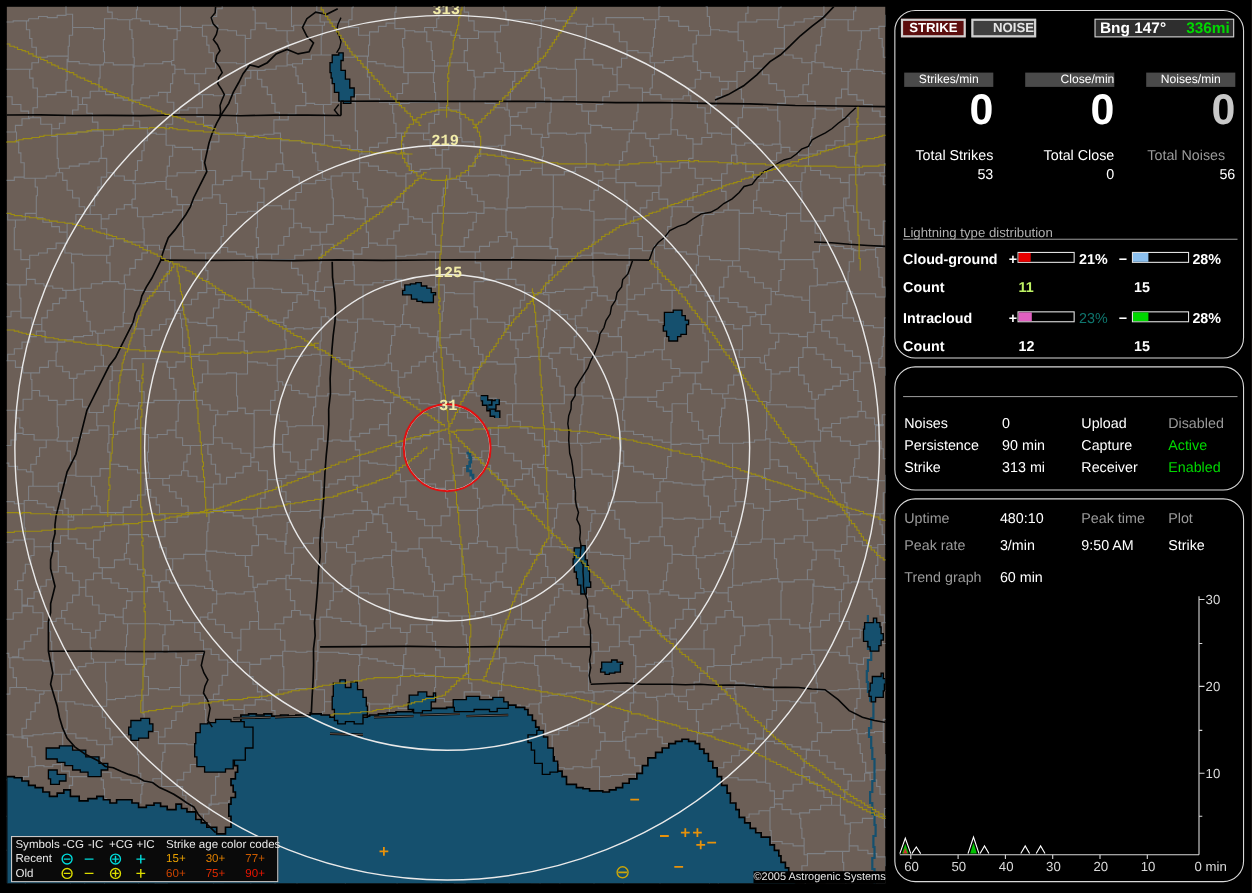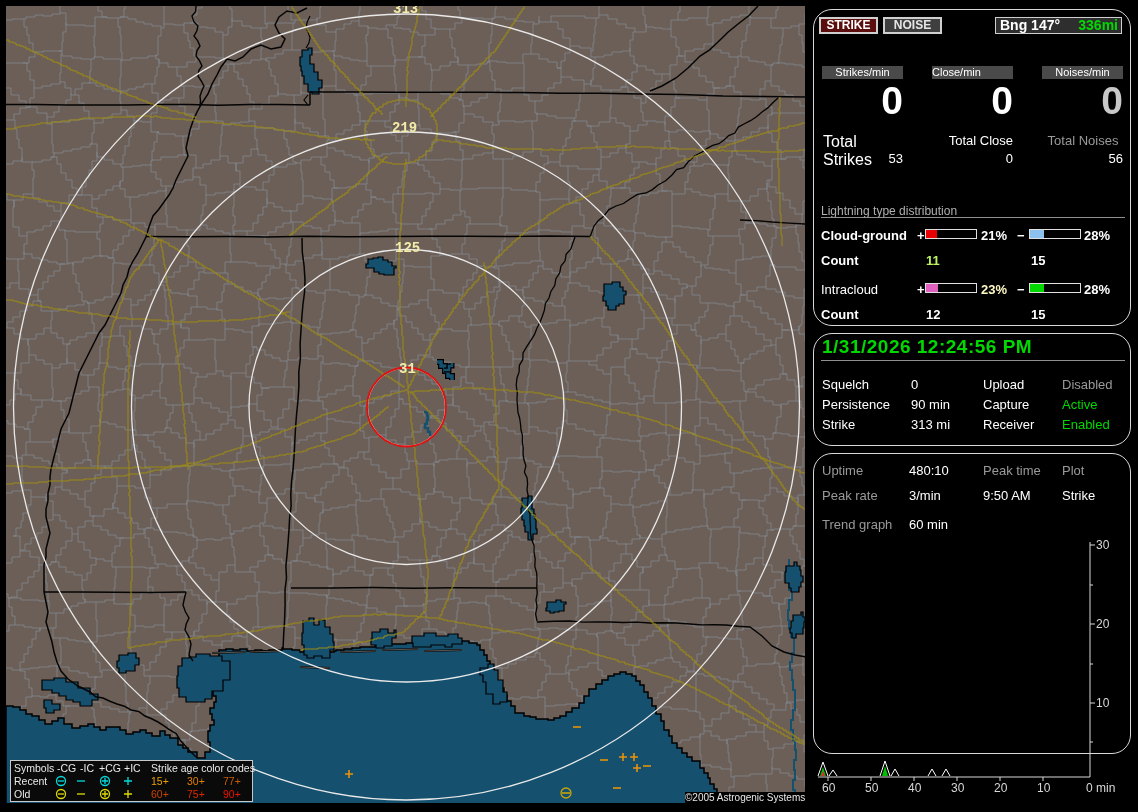--- a/index.html
+++ b/index.html
@@ -141,82 +141,81 @@
  <div class="abs" style="left:212px;top:14px;color:#cc5c00">77+</div>
  <div class="abs" style="left:140px;top:27px;color:#cc4400">60+</div>
  <div class="abs" style="left:176px;top:27px;color:#dd2a00">75+</div>
  <div class="abs" style="left:212px;top:27px;color:#ee1400">90+</div>
 </div>
 
 <div class="abs" style="left:685px;top:792px;width:120px;height:11px;background:#000;color:#e8e8e8;font-size:10px;line-height:11px;text-align:center;white-space:nowrap">©2005 Astrogenic Systems</div>
 
 <div class="panel" style="top:9px;height:317px">
  <div class="abs" style="left:5px;top:7px;width:59px;height:17px;background:#5c0d0d;border:2px solid #cfcfcf;color:#fff;font-size:12px;font-weight:bold;text-align:center;line-height:13px">STRIKE</div>
- <div class="abs" style="left:69px;top:7px;width:59px;height:17px;background:#3f3f3f;border:2px solid #cfcfcf;color:#e6e6e6;font-size:12px;font-weight:bold;text-align:center;line-height:13px">NOISE</div>
+ <div class="abs" style="left:69px;top:7px;width:59px;height:17px;background:#3f3f3f;border:2px solid #cfcfcf;color:#e6e6e6;font-size:12px;font-weight:bold;text-align:right;line-height:13px">NOISE</div>
  <div class="abs" style="left:181px;top:7px;width:127px;height:17px;background:#2e2e2e;border:1px solid #cfcfcf;font-size:14px;font-weight:bold;line-height:15px"><span style="color:#fff;padding-left:4px">Bng 147°</span><span class="grn" style="float:right;padding-right:3px">336mi</span></div>
  <div class="abs" style="left:8px;top:56px;width:81px;height:13px;background:#4a4a4a;color:#fff;font-size:11px;text-align:center;line-height:13px">Strikes/min</div>
- <div class="abs" style="left:118px;top:56px;width:81px;height:13px;background:#4a4a4a;color:#fff;font-size:11px;text-align:left;line-height:13px">Close/min</div>
+ <div class="abs" style="left:118px;top:56px;width:81px;height:13px;background:#4a4a4a;color:#fff;font-size:11px;text-align:right;line-height:13px">Close/min</div>
  <div class="abs" style="left:228px;top:56px;width:81px;height:13px;background:#4a4a4a;color:#fff;font-size:11px;text-align:center;line-height:13px">Noises/min</div>
  <div class="abs" style="left:9px;top:71px;width:80px;text-align:right;color:#fff;font-size:39px;font-weight:bold;line-height:39px">0</div>
  <div class="abs" style="left:119px;top:71px;width:80px;text-align:right;color:#fff;font-size:39px;font-weight:bold;line-height:39px">0</div>
  <div class="abs" style="left:229px;top:71px;width:80px;text-align:right;color:#c8c8c8;font-size:39px;font-weight:bold;line-height:39px">0</div>
- <div class="abs" style="left:9px;top:123px;width:80px;text-align:left;color:#fff;font-size:16px">Total Strikes</div>
+ <div class="abs" style="left:9px;top:123px;width:80px;text-align:right;color:#fff;font-size:13px">Total Strikes</div>
  <div class="abs" style="left:119px;top:123px;width:80px;text-align:right;color:#fff;font-size:13px">Total Close</div>
- <div class="abs" style="left:229px;top:123px;width:80px;text-align:center;color:#9a9a9a;font-size:13px">Total Noises</div>
+ <div class="abs" style="left:229px;top:123px;width:80px;text-align:left;color:#9a9a9a;font-size:13px">Total Noises</div>
  <div class="abs" style="left:9px;top:141px;width:80px;text-align:right;color:#fff;font-size:13px">53</div>
  <div class="abs" style="left:119px;top:141px;width:80px;text-align:right;color:#fff;font-size:13px">0</div>
  <div class="abs" style="left:229px;top:141px;width:80px;text-align:right;color:#fff;font-size:13px">56</div>
  <div class="abs" style="left:7px;top:194px;color:#b0b0b0;font-size:12px">Lightning type distribution</div>
  <div class="abs" style="left:7px;top:207px;width:304px;border-top:1px solid #909090"></div>
  <div class="abs" style="left:7px;top:218px;color:#fff;font-size:13px;font-weight:bold">Cloud-ground</div>
  <div class="abs" style="left:103px;top:218px;color:#fff;font-size:13px;font-weight:bold">+</div>
  <div class="abs" style="left:111px;top:219px;width:52px;height:10px;border:1px solid #e0e0e0;background:#000">
       <div style="width:11px;height:8px;background:#e80000"></div>
     </div>
  <div class="abs" style="left:167px;top:218px;color:#fff;font-size:13px;font-weight:bold">21%</div>
  <div class="abs" style="left:203px;top:218px;color:#fff;font-size:13px;font-weight:bold">−</div>
  <div class="abs" style="left:215px;top:219px;width:52px;height:10px;border:1px solid #e0e0e0;background:#000">
       <div style="width:14px;height:8px;background:#8cc0ee"></div>
     </div>
  <div class="abs" style="left:270px;top:218px;color:#fff;font-size:13px;font-weight:bold">28%</div>
  <div class="abs" style="left:7px;top:243px;color:#fff;font-size:13px;font-weight:bold">Count</div>
  <div class="abs" style="left:112px;top:243px;color:#bef264;font-size:13px;font-weight:bold">11</div>
  <div class="abs" style="left:217px;top:243px;color:#fff;font-size:13px;font-weight:bold">15</div>
- <div class="abs" style="left:7px;top:272px;color:#fff;font-size:13px;font-weight:normal">Intracloud</div>
+ <div class="abs" style="left:7px;top:272px;color:#fff;font-size:13px;font-weight:bold">Intracloud</div>
  <div class="abs" style="left:103px;top:272px;color:#fff;font-size:13px;font-weight:bold">+</div>
  <div class="abs" style="left:111px;top:273px;width:52px;height:10px;border:1px solid #e0e0e0;background:#000">
       <div style="width:12px;height:8px;background:#e060c0"></div>
     </div>
- <div class="abs" style="left:167px;top:272px;color:#fef9c3;font-size:13px;font-weight:bold">23%</div>
+ <div class="abs" style="left:167px;top:272px;color:#0f766e;font-size:13px;font-weight:normal">23%</div>
  <div class="abs" style="left:203px;top:272px;color:#fff;font-size:13px;font-weight:bold">−</div>
  <div class="abs" style="left:215px;top:273px;width:52px;height:10px;border:1px solid #e0e0e0;background:#000">
       <div style="width:14px;height:8px;background:#00d800"></div>
     </div>
  <div class="abs" style="left:270px;top:272px;color:#fff;font-size:13px;font-weight:bold">28%</div>
  <div class="abs" style="left:7px;top:297px;color:#fff;font-size:13px;font-weight:bold">Count</div>
  <div class="abs" style="left:112px;top:297px;color:#fff;font-size:13px;font-weight:bold">12</div>
  <div class="abs" style="left:217px;top:297px;color:#fff;font-size:13px;font-weight:bold">15</div>
 </div>
 <div class="panel" style="top:333px;height:113px">
- <div class="abs grn" style="left:8px;top:2px;font-size:19px;font-weight:bold;letter-spacing:0.5px">1/31/2026 12:24:56 PM</div>
  <div class="abs" style="left:7px;top:26px;width:304px;border-top:1px solid #909090"></div>
- <div class="abs lbl" style="left:8px;top:43px;font-size:13px">Squelch</div>
+ <div class="abs lbl" style="left:8px;top:43px;font-size:13px">Noises</div>
  <div class="abs lbl" style="left:97px;top:43px;font-size:13px">0</div>
  <div class="abs lbl" style="left:169px;top:43px;font-size:13px">Upload</div>
  <div class="abs gry" style="left:248px;top:43px;font-size:13px">Disabled</div>
  <div class="abs lbl" style="left:8px;top:63px;font-size:13px">Persistence</div>
  <div class="abs lbl" style="left:97px;top:63px;font-size:13px">90 min</div>
  <div class="abs lbl" style="left:169px;top:63px;font-size:13px">Capture</div>
  <div class="abs grn" style="left:248px;top:63px;font-size:13px">Active</div>
  <div class="abs lbl" style="left:8px;top:83px;font-size:13px">Strike</div>
  <div class="abs lbl" style="left:97px;top:83px;font-size:13px">313 mi</div>
  <div class="abs lbl" style="left:169px;top:83px;font-size:13px">Receiver</div>
  <div class="abs grn" style="left:248px;top:83px;font-size:13px">Enabled</div>
 </div>
-<div class="panel" style="top:453px;height:301px">
+<div class="panel" style="top:453px;height:349px">
  <div class="abs gry" style="left:8px;top:9px;font-size:13px">Uptime</div>
  <div class="abs lbl" style="left:95px;top:9px;font-size:13px">480:10</div>
  <div class="abs gry" style="left:169px;top:9px;font-size:13px">Peak time</div>
  <div class="abs gry" style="left:248px;top:9px;font-size:13px">Plot</div>
  <div class="abs gry" style="left:8px;top:34px;font-size:13px">Peak rate</div>
  <div class="abs lbl" style="left:95px;top:34px;font-size:13px">3/min</div>
  <div class="abs lbl" style="left:169px;top:34px;font-size:13px">9:50 AM</div>
  <div class="abs lbl" style="left:248px;top:34px;font-size:13px">Strike</div>
  <div class="abs gry" style="left:8px;top:63px;font-size:13px">Trend graph</div>
  <div class="abs lbl" style="left:95px;top:63px;font-size:13px">60 min</div>

